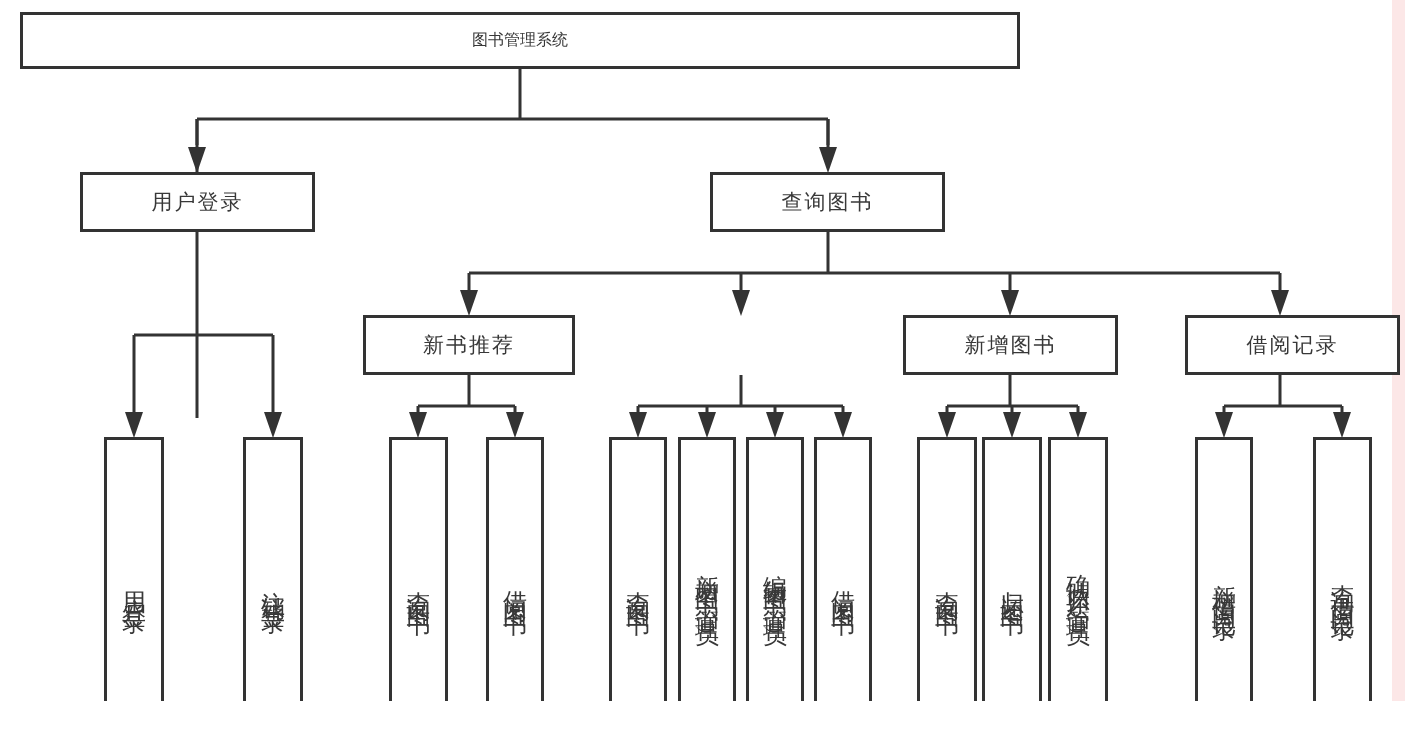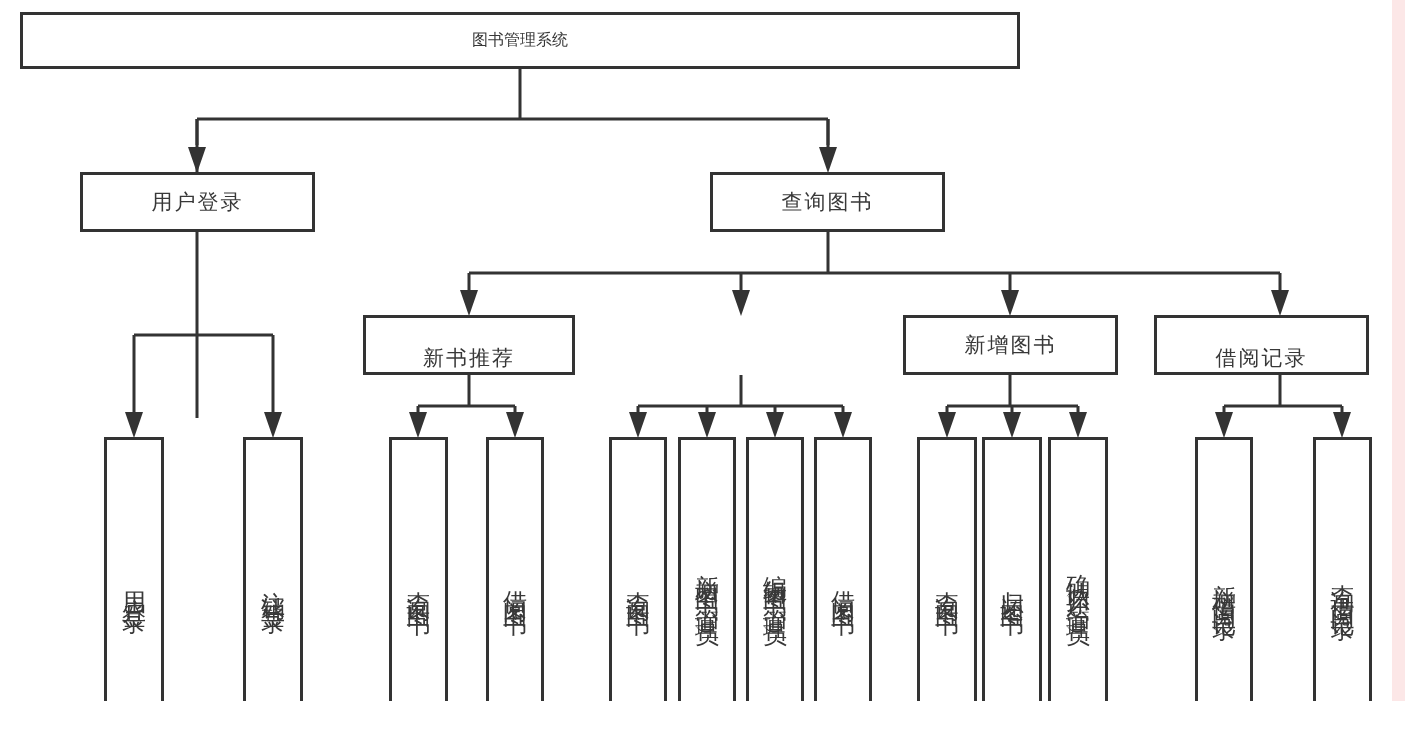--- a/index.html
+++ b/index.html
@@ -108,27 +108,27 @@
     <span class="label">图书管理系统</span>
   </div>
 
   <div class="node hbox" style="left:80px; top:172px; width:235px;">
     <span class="label">用户登录</span>
   </div>
   <div class="node hbox" style="left:710px; top:172px; width:235px;">
     <span class="label">查询图书</span>
   </div>
 
-  <div class="node hbox" style="left:363px; top:315px; width:212px;align-items:flex-end;">
+  <div class="node hbox" style="left:363px; top:315px; width:212px;">
     <span class="label">新书推荐</span>
   </div>
   <div class="node hbox" style="left:903px; top:315px; width:215px;">
     <span class="label">新增图书</span>
   </div>
-  <div class="node hbox" style="left:1154px; top:315px; width:215px;align-items:flex-end;">
+  <div class="node hbox" style="left:1185px; top:315px; width:215px;">
     <span class="label">借阅记录</span>
   </div>
 
   <div class="node vbox" style="left:104px; width:60px;">
     <span class="vlabel">用户登录</span>
   </div>
   <div class="node vbox" style="left:243px; width:60px;">
     <span class="vlabel">注销登录</span>
   </div>
 

